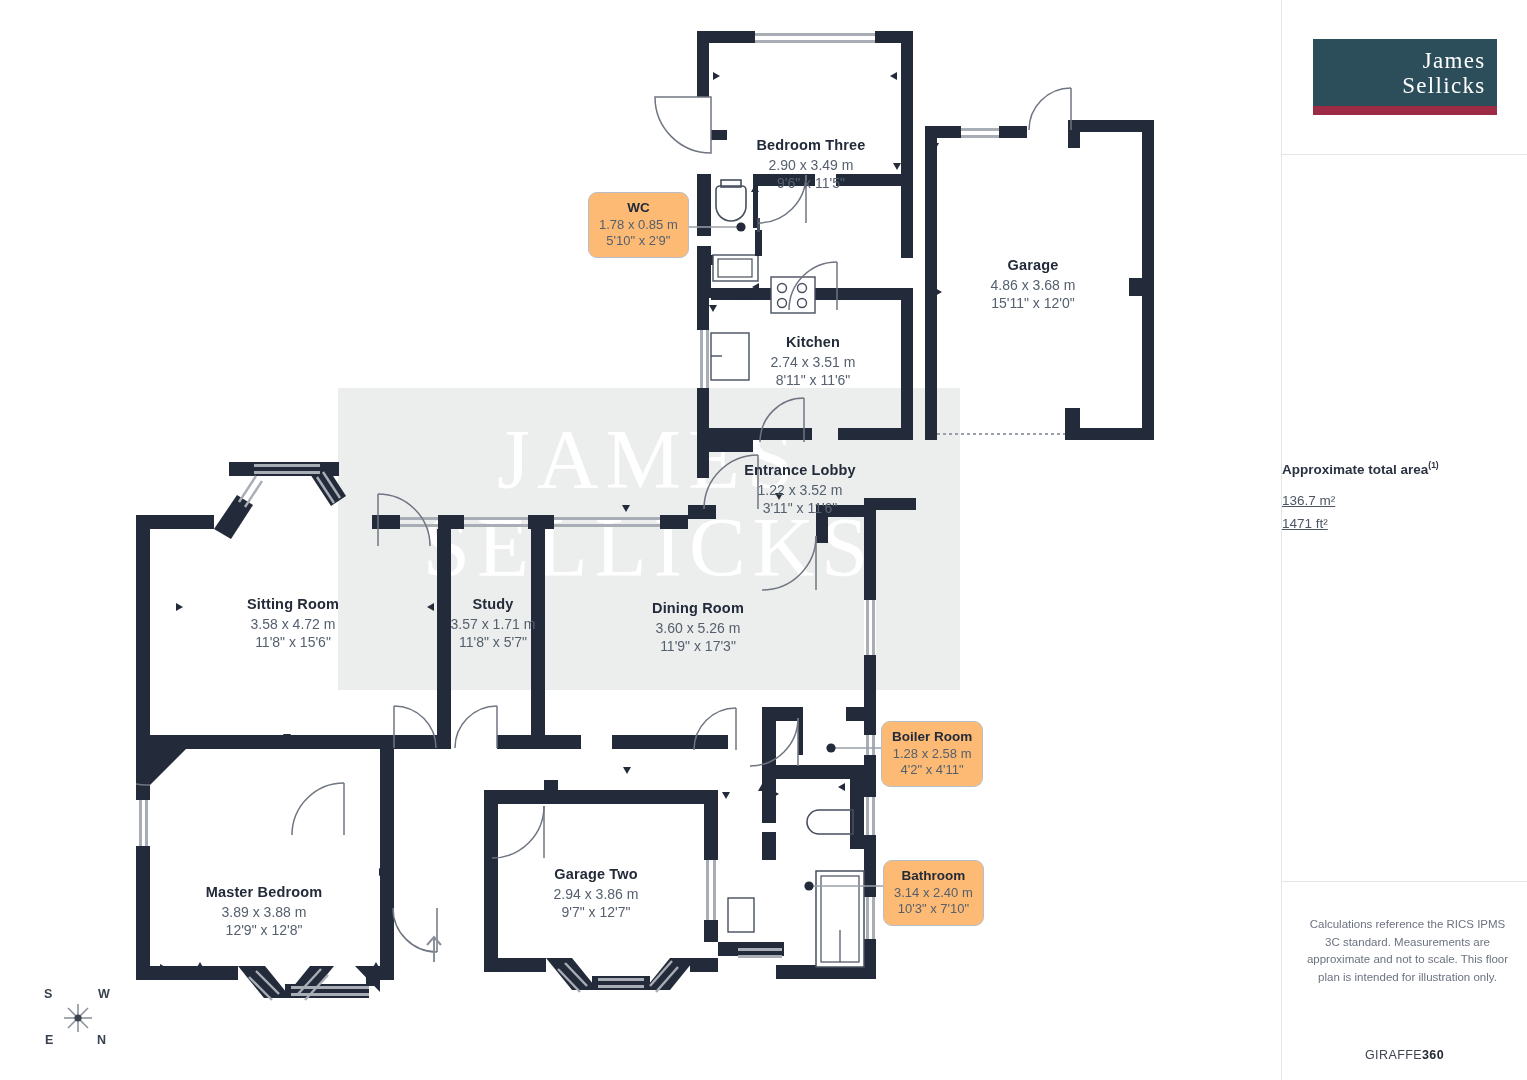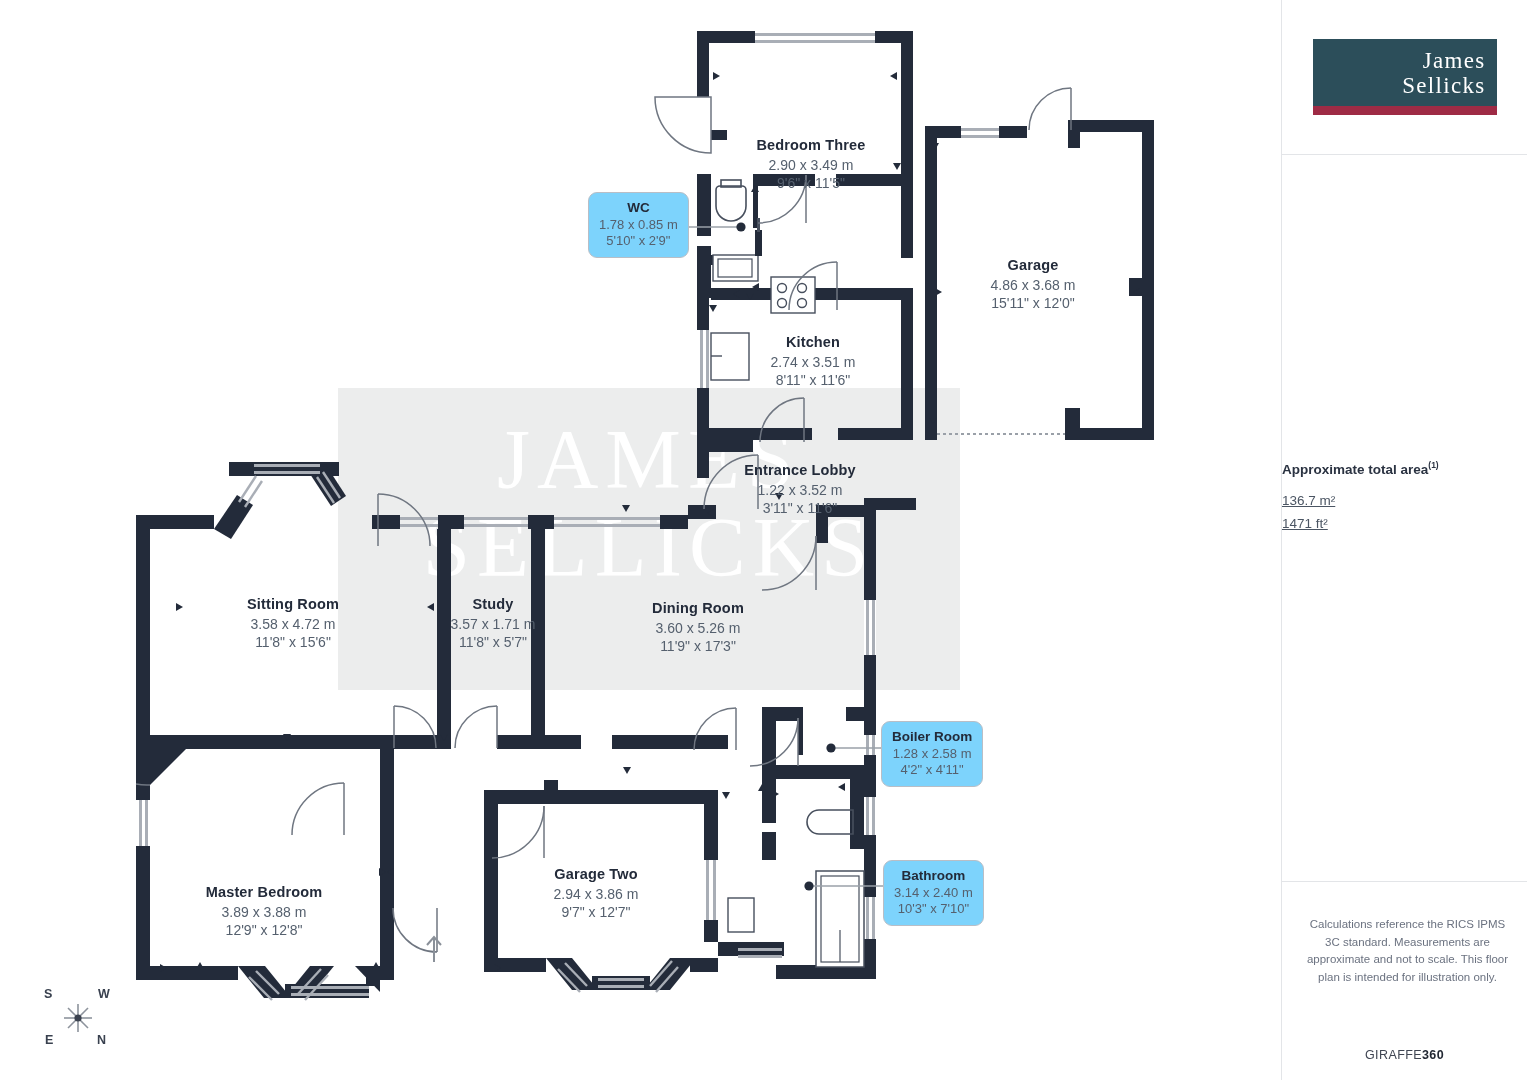--- a/index.html
+++ b/index.html
@@ -20,21 +20,21 @@
   .room-label{position:absolute;text-align:center;white-space:nowrap;pointer-events:none;}
   .room-label .rl-name{
     font-size:14.5px;font-weight:bold;color:#232b3a;letter-spacing:.15px;line-height:1.35;
   }
   .room-label .rl-m, .room-label .rl-ft{
     font-size:14px;color:#55606e;line-height:1.32;font-weight:400;
   }
 
   
   .callout{
-    position:absolute;border:1px solid #b9bec6;border-radius:9px;background:#7dd3fc;
+    position:absolute;border:1px solid #b9bec6;border-radius:9px;background:#fdba74;
     text-align:center;padding:6px 10px 7px 10px;white-space:nowrap;
   }
   .callout .rl-name{font-size:13.5px;font-weight:bold;color:#232b3a;line-height:1.3;}
   .callout .rl-m,.callout .rl-ft{font-size:13px;color:#55606e;line-height:1.28;}
 
   
   #watermark{
     position:absolute;left:338px;top:388px;width:622px;height:302px;
     background:#eceded;
   }

